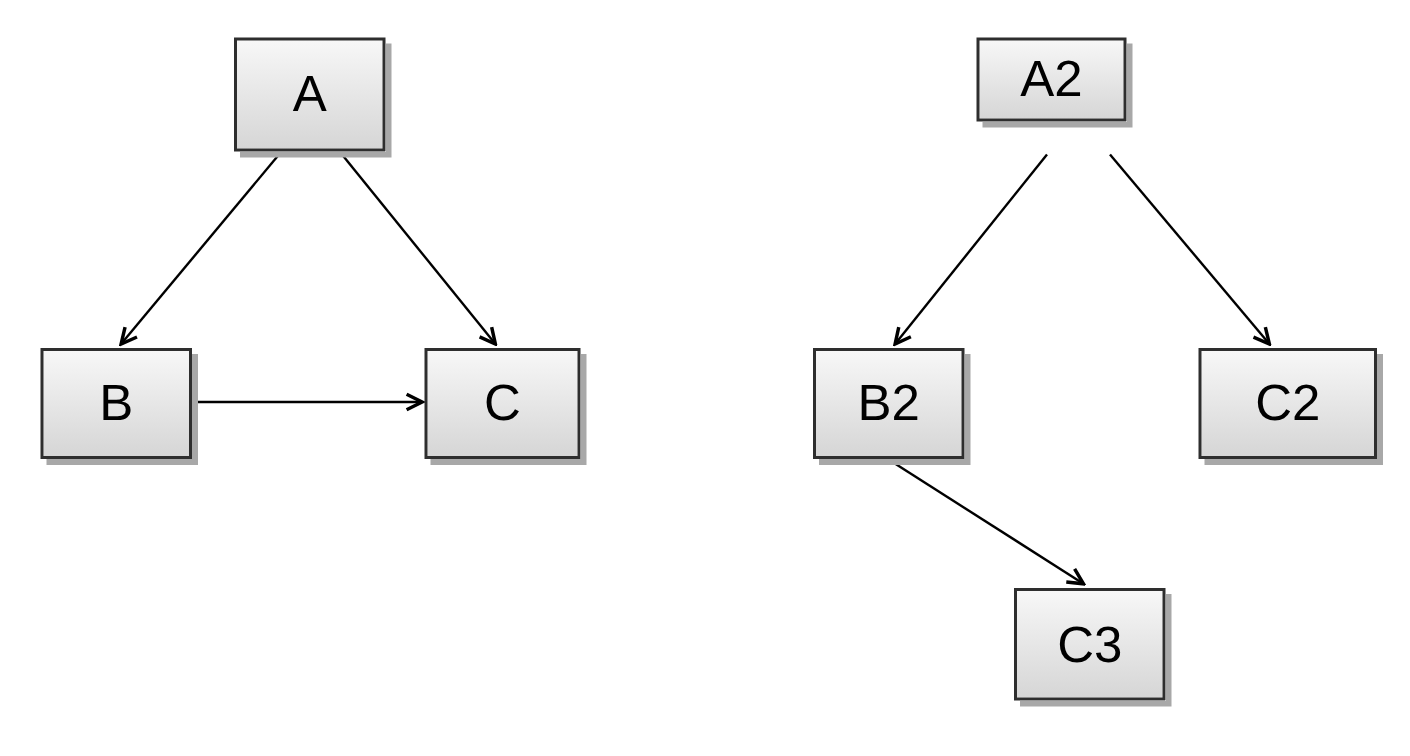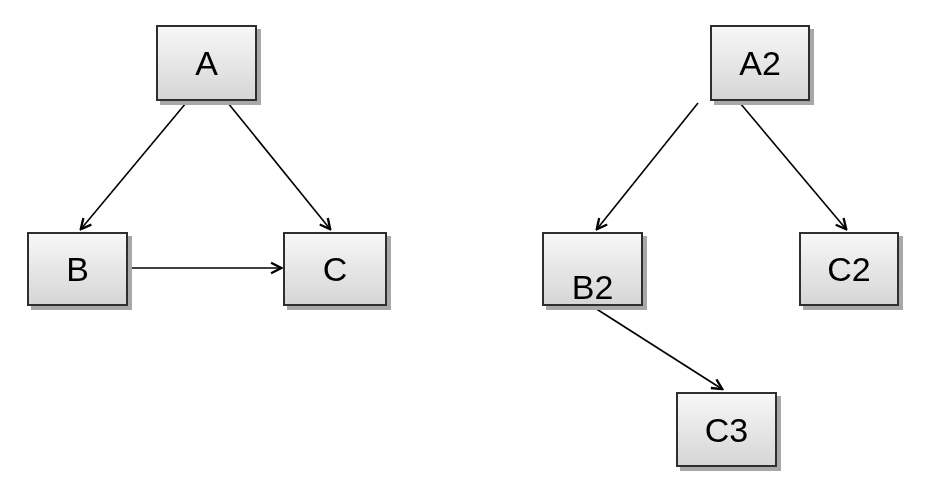--- a/index.html
+++ b/index.html
@@ -75,26 +75,26 @@
   <div id="nodes-layer">
       <div class="node" style="left: 156px; top: 25px; width: 101px; height: 76px;">
         <span class="node-label">A</span>
       </div>
       <div class="node" style="left: 27px; top: 232px; width: 101px; height: 74px;">
         <span class="node-label">B</span>
       </div>
       <div class="node" style="left: 283px; top: 232px; width: 104px; height: 74px;">
         <span class="node-label">C</span>
       </div>
-      <div class="node" style="left: 710px; top: 25px; width: 100px; height: 76px;">
+      <div class="node" style="left: 651px; top: 25px; width: 100px; height: 56px;">
         <span class="node-label">A2</span>
       </div>
-      <div class="node" style="left: 542px; top: 232px; width: 101px; height: 74px; align-items: flex-end;">
+      <div class="node" style="left: 542px; top: 232px; width: 101px; height: 74px;">
         <span class="node-label">B2</span>
       </div>
-      <div class="node" style="left: 799px; top: 232px; width: 100px; height: 74px;">
+      <div class="node" style="left: 799px; top: 232px; width: 119px; height: 74px;">
         <span class="node-label">C2</span>
       </div>
       <div class="node" style="left: 676px; top: 392px; width: 101px; height: 75px; justify-content: center;">
         <span class="node-label">C3</span>
       </div>
     </div>
 </div>
 
 </body></html>

